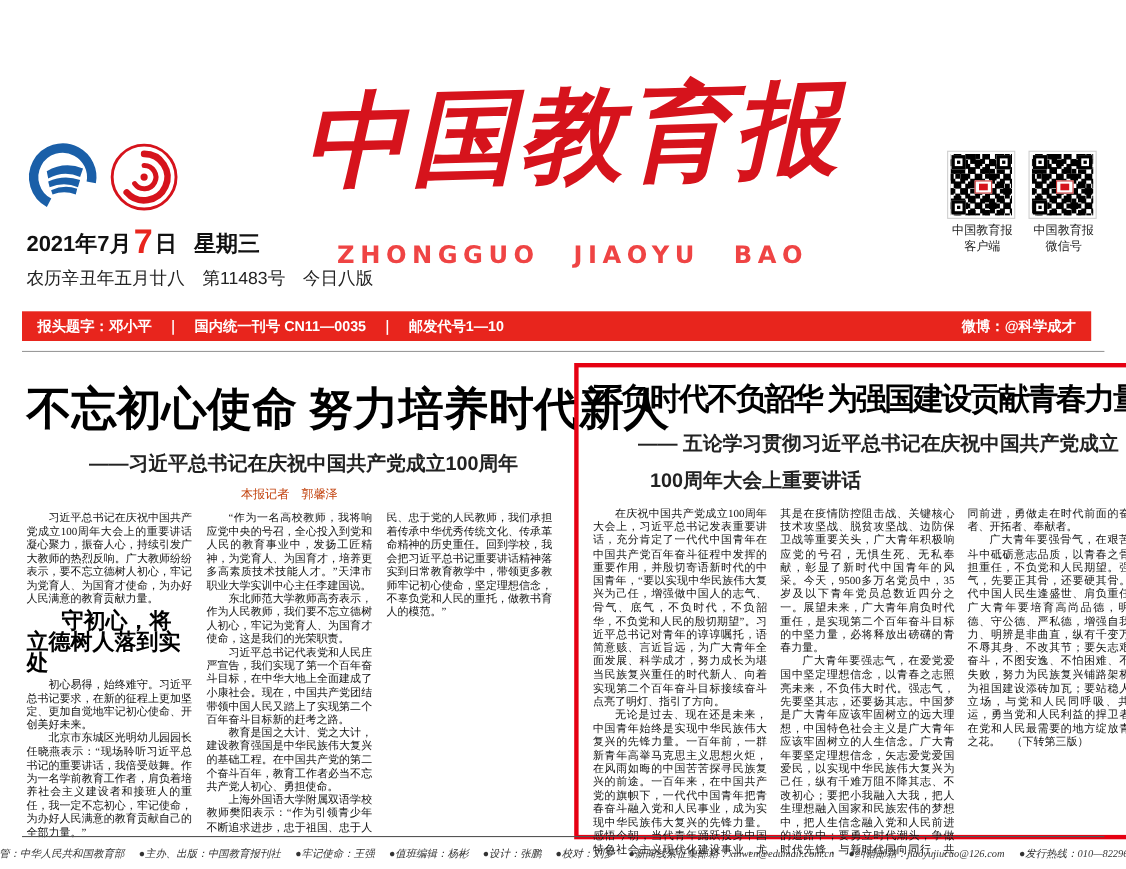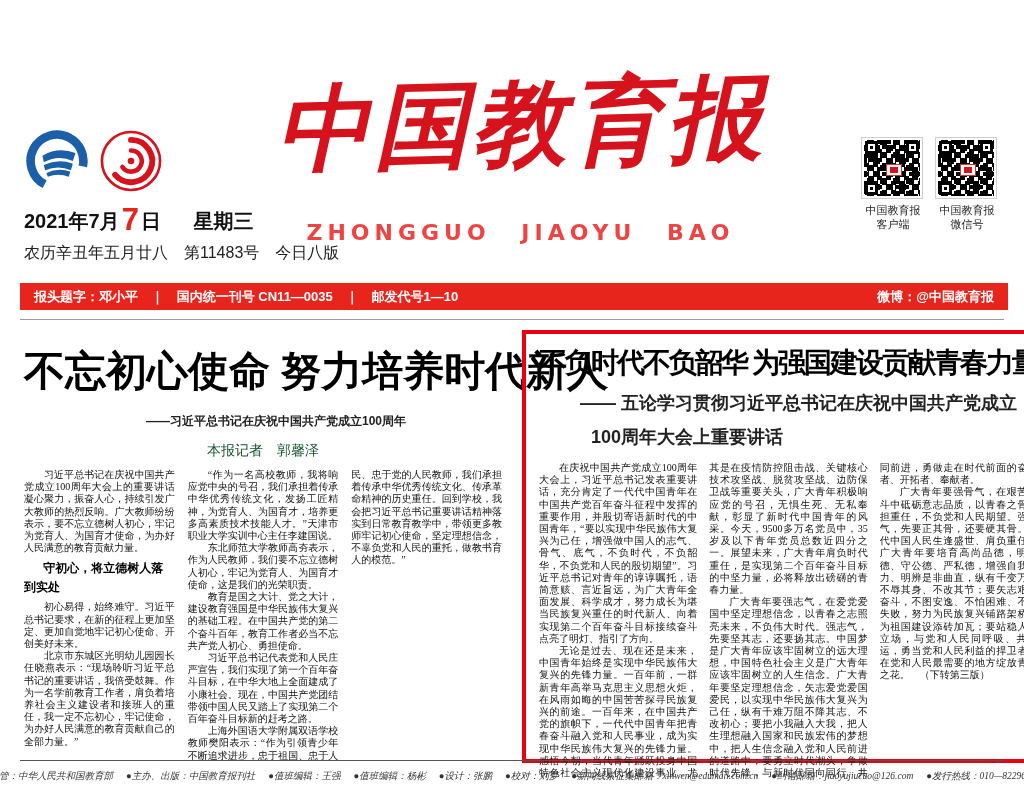--- a/index.html
+++ b/index.html
@@ -9,21 +9,21 @@
     background:#ffffff; overflow:hidden;
     font-family:"Liberation Serif","DejaVu Serif",serif; color:#1a1a1a;
   }
 
   
   .left-block { position:absolute; left:24px; top:128px; width:215px; }
   .logos { display:flex; align-items:center; gap:8px; margin-bottom:8px; }
   .logo { width:66px; height:66px; }
   .date-line { font-family:"Liberation Sans","DejaVu Sans",sans-serif; font-weight:bold; font-size:20px; color:#111; white-space:nowrap; }
   .date-line .day { color:#e8251d; font-size:31px; vertical-align:-2px; padding:0 2px; }
-  .date-line .weekday { margin-left:27px; }
+  .date-line .weekday { margin-left:10px; }
   .date-sub { margin-top:5px; font-family:"Liberation Sans","DejaVu Sans",sans-serif; font-size:16px; color:#222; white-space:nowrap; }
 
   .center-block { position:absolute; left:248px; top:34px; width:545px; text-align:center; }
   .masthead-title {
     font-family:"DejaVu Serif","Liberation Serif",serif; font-style:italic; font-weight:900;
     font-size:94px; line-height:178px; color:#d6131c; letter-spacing:4px;
     transform:rotate(-1.5deg); white-space:nowrap;
   }
   .masthead-pinyin {
     margin-top:8px; font-family:"DejaVu Sans","Liberation Sans",sans-serif; font-weight:bold;
@@ -41,51 +41,51 @@
   }
   .qr .f { position:absolute; width:13px; height:13px; border:3px solid #000; background:#fff; }
   .qr .f::after { content:""; position:absolute; inset:2px; background:#000; }
   .qr .f.tl { left:1px; top:1px; } .qr .f.tr { right:1px; top:1px; } .qr .f.bl { left:1px; bottom:1px; }
   .qr .c { position:absolute; left:22px; top:24px; width:16px; height:12px; background:#fff; border:1px solid #c33; }
   .qr .c::after { content:""; position:absolute; left:3px; top:2px; right:3px; bottom:2px; background:#d6131c; }
   .qr-caption { margin-top:5px; font-family:"Liberation Sans","DejaVu Sans",sans-serif; font-size:11px; line-height:14px; color:#222; }
 
   
   .red-bar {
-    position:absolute; left:20px; right:16px; top:283px; height:27px;
+    position:absolute; left:20px; right:32px; top:283px; height:27px;
     background:#e8251d; color:#fff; display:flex; justify-content:space-between; align-items:center;
     padding:0 14px; font-family:"Liberation Sans","DejaVu Sans",sans-serif; font-weight:bold; font-size:13px;
     white-space:nowrap;
   }
   .top-rule { position:absolute; left:20px; right:20px; top:319px; border-top:1px solid #9a9a9a; }
 
   
   .main { position:absolute; left:20px; right:20px; top:330px; height:433px; display:flex; }
   .v-divider { width:1px; background:#555; margin:2px 4px 0 4px; }
 
   .article-left { width:492px; padding:0 10px 0 4px; }
   .article-left h1 {
     margin-top:14px; text-align:center; font-size:41px; letter-spacing:0px;
     font-family:"Liberation Serif","DejaVu Serif",serif; font-weight:bold; color:#000; white-space:nowrap;
   }
   .subtitle { font-family:"Liberation Sans","DejaVu Sans",sans-serif; font-weight:bold; color:#222; }
-  .article-left .subtitle { margin-top:10px; font-size:12px; line-height:25px; }
+  .article-left .subtitle { margin-top:10px; font-size:18px; line-height:25px; }
   .article-left .sub1 { text-align:center; padding-left:26px; white-space:nowrap; }
   .article-left .sub2 { padding-left:40px; white-space:nowrap; }
-  .byline { margin-top:8px; text-align:center; font-size:14px; color:#14532d; }
+  .byline { margin-top:8px; text-align:center; font-size:11px; color:#c2410c; }
 
   .body-cols {
     margin-top:9px; column-count:3; column-gap:13px; column-fill:auto;
     text-align:justify; font-size:10px; line-height:12.2px; color:#111; overflow:hidden;
   }
   .article-left .body-cols { height:298px; }
   .body-cols p { text-indent:2em; margin:0; }
   .body-cols h3 {
     font-family:"Liberation Sans","DejaVu Sans",sans-serif; font-weight:bold; color:#000;
-    font-size:12px; line-height:19px; margin:5px 0 4px; text-indent:1.6em; text-align:left;
+    font-size:20px; line-height:19px; margin:5px 0 4px; text-indent:1.6em; text-align:left;
   }
 
   .article-right {
     flex:1; margin-left:2px; border:4px solid #e60012; padding:8px 13px 6px;
   }
   .article-right h1 {
     margin-top:2px; text-align:center; font-size:28px; letter-spacing:-2px;
     font-family:"Liberation Serif","DejaVu Serif",serif; font-weight:bold; color:#000; white-space:nowrap;
   }
   .article-right .subtitle { margin-top:9px; font-size:18px; line-height:25px; }
@@ -157,39 +157,39 @@
         <div class="qr-caption">
           <div>中国教育报</div>
           <div>微信号</div>
         </div>
       </div>
     </div>
   </div>
 
   <div class="red-bar">
     <span>报头题字：邓小平　｜　国内统一刊号 CN11—0035　｜　邮发代号1—10</span>
-    <span>微博：@中国教育报</span>
+    <span>微博：@科学成才</span>
   </div>
   <div class="top-rule"></div>
 
   <div class="main">
 
     <article class="article-left">
       <h1>不忘初心使命 努力培养时代新人</h1>
       <div class="subtitle sub1">——习近平总书记在庆祝中国共产党成立100周年</div>
       <div class="byline">本报记者　郭馨泽</div>
       <div class="body-cols">
         <p>习近平总书记在庆祝中国共产党成立100周年大会上的重要讲话凝心聚力，振奋人心，持续引发广大教师的热烈反响。广大教师纷纷表示，要不忘立德树人初心，牢记为党育人、为国育才使命，为办好人民满意的教育贡献力量。</p>
         <h3>守初心，将立德树人落到实处</h3>
         <p>初心易得，始终难守。习近平总书记要求，在新的征程上更加坚定、更加自觉地牢记初心使命、开创美好未来。</p>
         <p>北京市东城区光明幼儿园园长任晓燕表示：“现场聆听习近平总书记的重要讲话，我倍受鼓舞。作为一名学前教育工作者，肩负着培养社会主义建设者和接班人的重任，我一定不忘初心，牢记使命，为办好人民满意的教育贡献自己的全部力量。”</p>
-        <p>“作为一名高校教师，我将响应党中央的号召，我们承担着传承中华优秀传统文化，发扬工匠精神，为党育人、为国育才，培养更多高素质技术技能人才。”天津市职业大学实训中心主任李建国说。</p>
+        <p>“作为一名高校教师，我将响应党中央的号召，全心投入到党和人民的教育事业中，发扬工匠精神，为党育人、为国育才，培养更多高素质技术技能人才。”天津市职业大学实训中心主任李建国说。</p>
         <p>东北师范大学教师高夯表示，作为人民教师，我们要不忘立德树人初心，牢记为党育人、为国育才使命，这是我们的光荣职责。</p>
+        <p>习近平总书记代表党和人民庄严宣告，我们实现了第一个百年奋斗目标，在中华大地上全面建成了小康社会。现在，中国共产党团结带领中国人民又踏上了实现第二个百年奋斗目标新的赶考之路。</p>
         <p>教育是国之大计、党之大计，建设教育强国是中华民族伟大复兴的基础工程。在中国共产党的第二个奋斗百年，教育工作者必当不忘共产党人初心、勇担使命。</p>
-        <p>习近平总书记代表党和人民庄严宣告，我们实现了第一个百年奋斗目标，在中华大地上全面建成了小康社会。现在，中国共产党团结带领中国人民又踏上了实现第二个百年奋斗目标新的赶考之路。</p>
         <p>上海外国语大学附属双语学校教师樊阳表示：“作为引领青少年不断追求进步，忠于祖国、忠于人民、忠于党的人民教师，我们承担着传承中华优秀传统文化、传承革命精神的历史重任。回到学校，我会把习近平总书记重要讲话精神落实到日常教育教学中，带领更多教师牢记初心使命，坚定理想信念，不辜负党和人民的重托，做教书育人的模范。”</p>
 
       </div>
     </article>
 
     <div class="v-divider"></div>
 
     <article class="article-right">
       <h1>不负时代不负韶华 为强国建设贡献青春力量</h1>
       <div class="subtitle sub1">—— 五论学习贯彻习近平总书记在庆祝中国共产党成立</div>
@@ -200,21 +200,21 @@
         <p>广大青年要强志气，在爱党爱国中坚定理想信念，以青春之志照亮未来，不负伟大时代。强志气，先要坚其志，还要扬其志。中国梦是广大青年应该牢固树立的远大理想，中国特色社会主义是广大青年应该牢固树立的人生信念。广大青年要坚定理想信念，矢志爱党爱国爱民，以实现中华民族伟大复兴为己任，纵有千难万阻不降其志、不改初心；要把小我融入大我，把人生理想融入国家和民族宏伟的梦想中，把人生信念融入党和人民前进的道路中；要勇立时代潮头，争做时代先锋，与新时代同向同行、共同前进，勇做走在时代前面的奋进者、开拓者、奉献者。</p>
         <p>广大青年要强骨气，在艰苦奋斗中砥砺意志品质，以青春之骨勇担重任，不负党和人民期望。强骨气，先要正其骨，还要硬其骨。当代中国人民生逢盛世、肩负重任，广大青年要培育高尚品德，明大德、守公德、严私德，增强自我定力、明辨是非曲直，纵有千变万状不辱其身、不改其节；要矢志艰苦奋斗，不图安逸、不怕困难、不惧失败，努力为民族复兴铺路架桥、为祖国建设添砖加瓦；要站稳人民立场，与党和人民同呼吸、共命运，勇当党和人民利益的捍卫者，在党和人民最需要的地方绽放青春之花。　（下转第三版）</p>
       </div>
     </article>
   </div>
 
   <div class="footer-rule"></div>
   <div class="footer">
     <span>●主管：中华人民共和国教育部</span>
     <span>●主办、出版：中国教育报刊社</span>
-    <span>●值班编辑：王强</span>
+    <span>●牢记使命：王强</span>
     <span>●值班编辑：杨彬</span>
     <span>●设计：张鹏</span>
     <span>●校对：刘梦</span>
     <span>●新闻线索征集邮箱：xinwen@edumail.com.cn</span>
     <span>●纠错邮箱：jiaoyujiucuo@126.com</span>
     <span>●发行热线：010—82296420</span>
   </div>
 
 </div>
 

